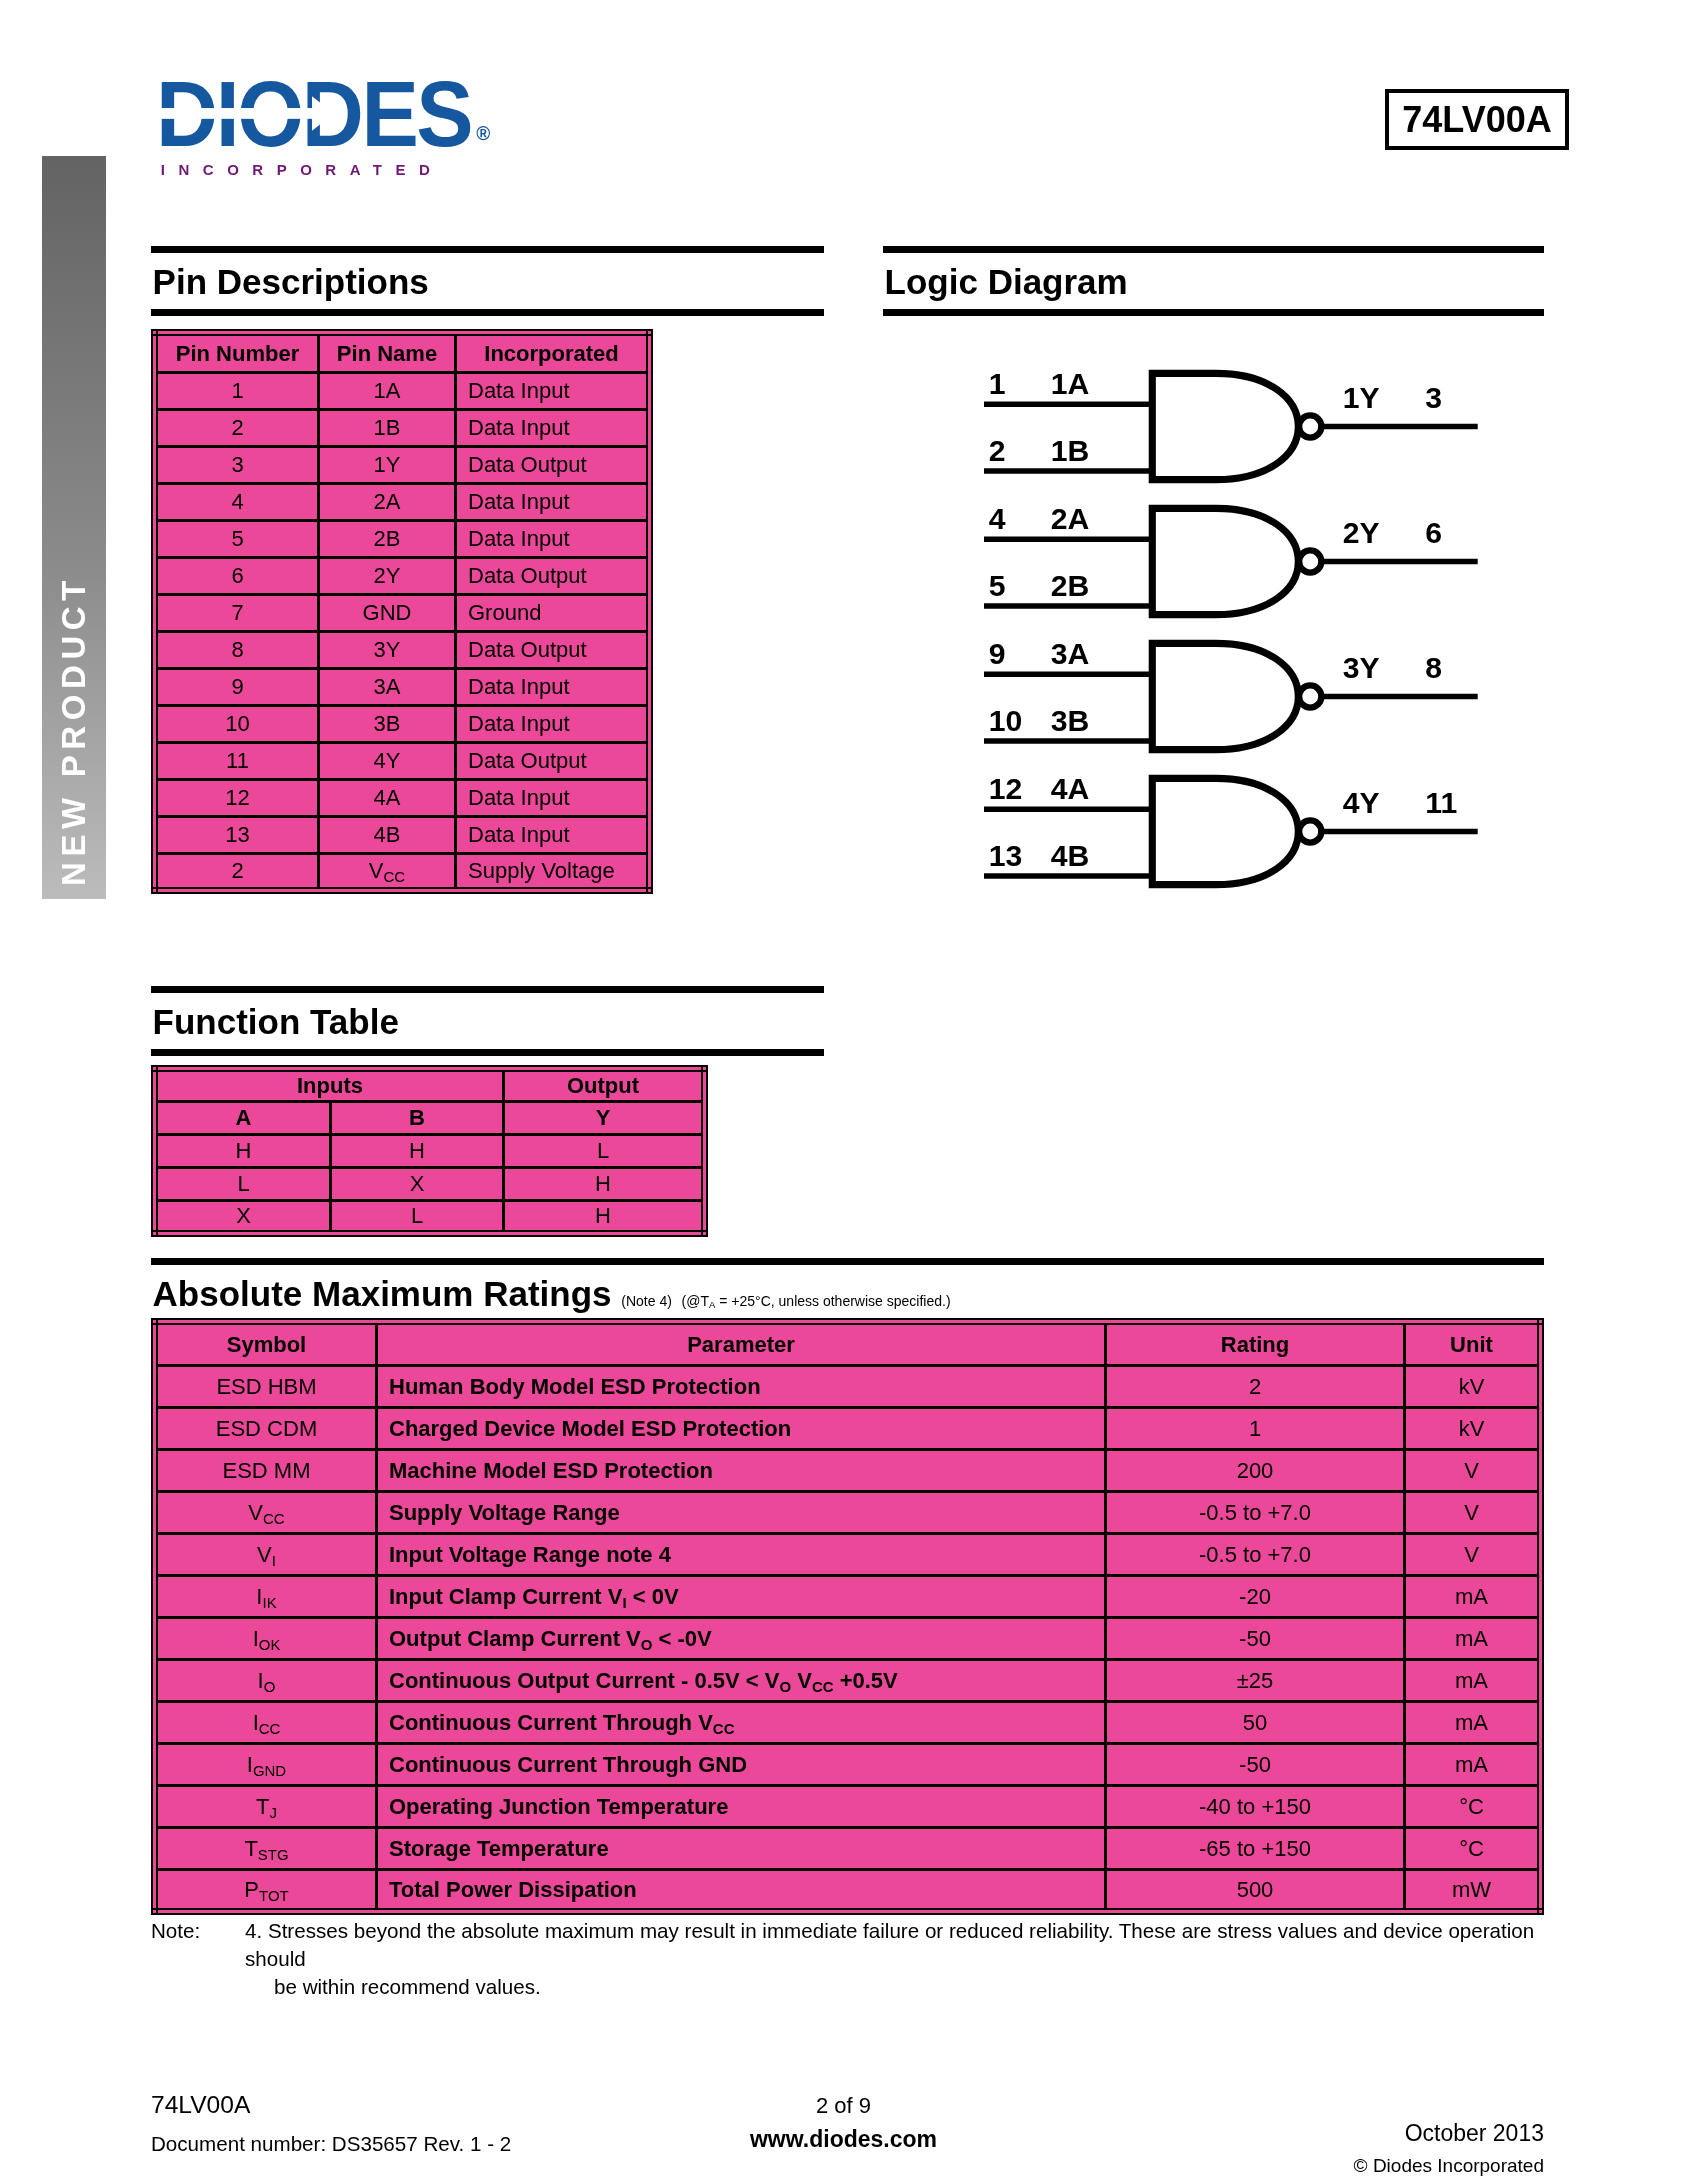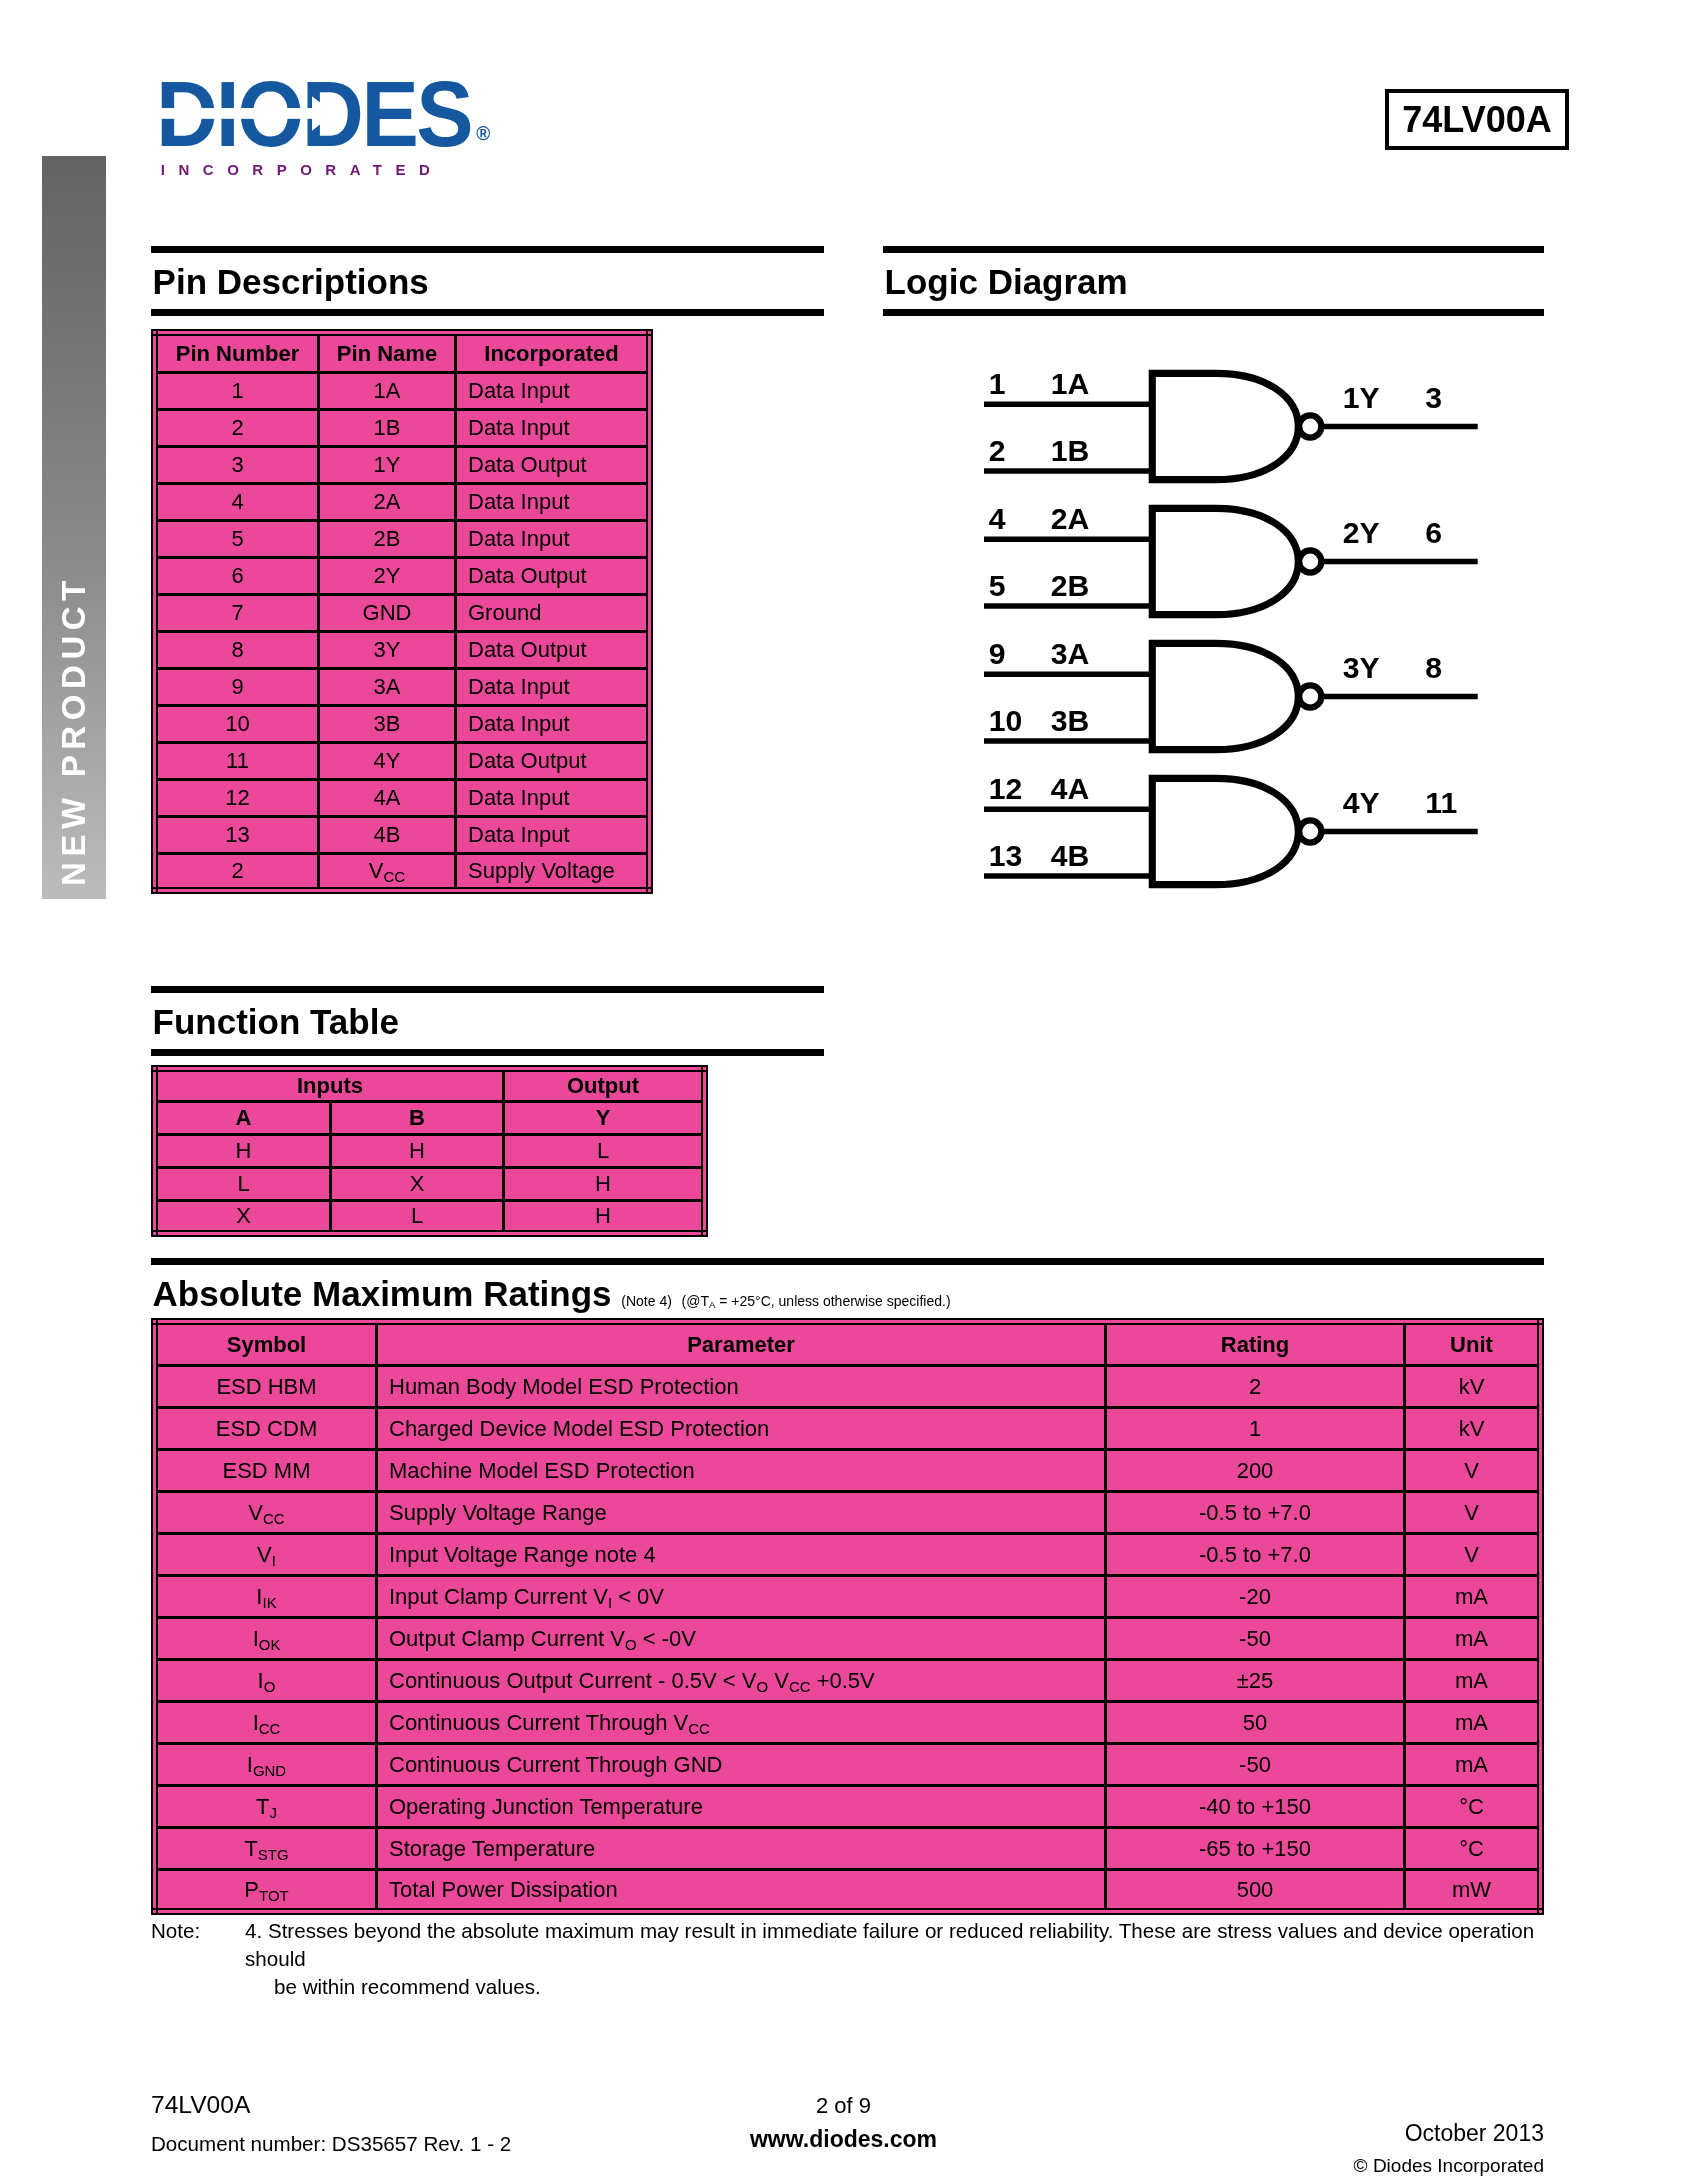--- a/index.html
+++ b/index.html
@@ -44,21 +44,21 @@
 
   .pin-table th { height:40px; }
   .pin-table td { height:37px; }
   .pin-table td:nth-child(3) { text-align:left; padding-left:11px; }
 
   .func-table th { height:33px; }
   .func-table td { height:33px; }
 
   .amr-table th { height:44px; }
   .amr-table td { height:42px; }
-  .amr-table td:nth-child(2) { text-align:left; padding-left:11px; }
+  .amr-table td:nth-child(2) { text-align:left; padding-left:11px;font-weight:bold; }
 
   sub { font-size:68%; vertical-align:baseline; position:relative; top:0.28em; letter-spacing:0; }
 
   
   .gates { position:absolute; left:984px; top:359px; width:508px; }
   .gates svg { display:block; }
   .gates text { font-family:"Liberation Sans", sans-serif; font-size:38px; font-weight:bold; fill:#000; }
 
   
   .note { position:absolute; left:151px; top:1917px; width:1405px; display:flex;

